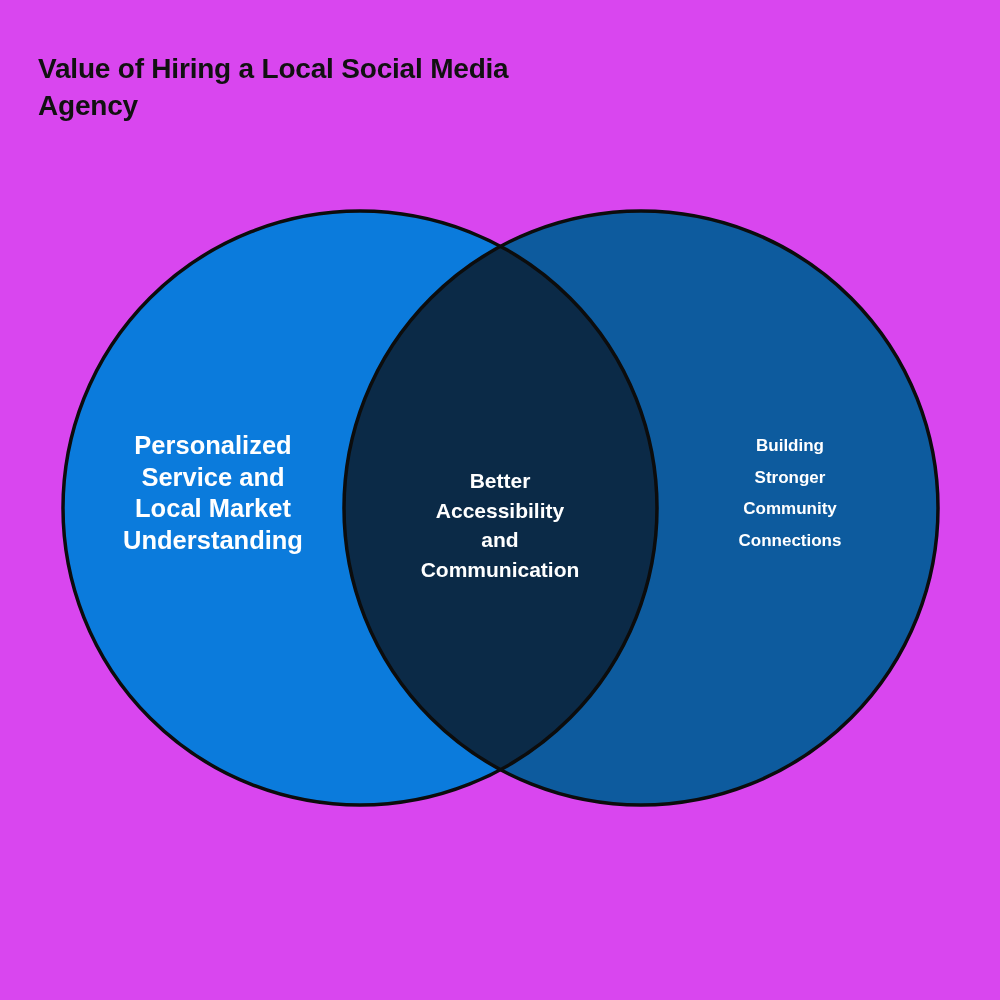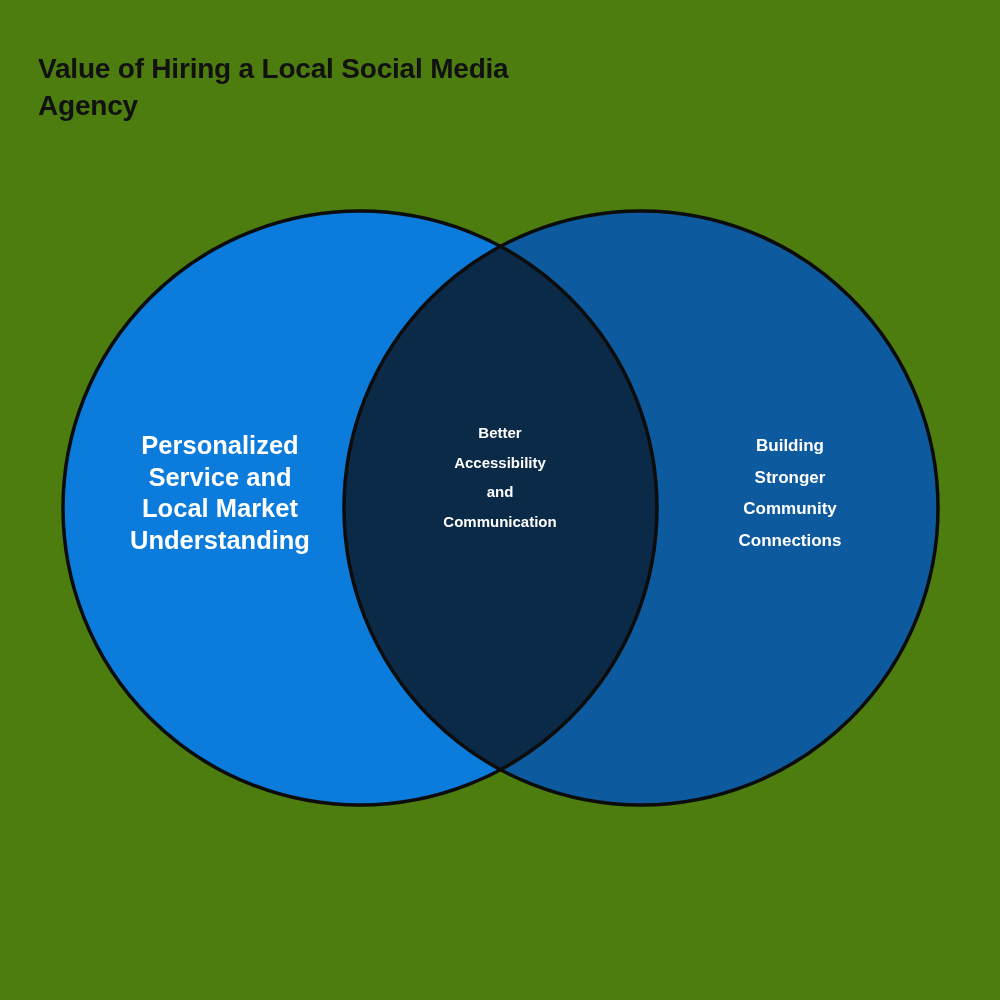--- a/index.html
+++ b/index.html
@@ -63,47 +63,47 @@
   .venn-label {
     position: absolute;
     text-align: center;
     color: #ffffff;
     font-weight: bold;
     white-space: pre-line;
     pointer-events: auto;
   }
 
   #label-left {
-    left: 112px;
+    left: 105px;
     top: 430px;
     width: 216px;
     font-size: 25.5px;
     line-height: 31.5px;
   }
 
   #label-center {
     left: 397px;
-    top: 418px;
+    top: 466px;
     width: 206px;
-    font-size: 15px;
+    font-size: 21px;
     line-height: 29.5px;
   }
 
   #label-right {
     left: 678px;
     top: 430px;
     width: 224px;
     font-size: 17px;
     line-height: 31.5px;
   }
 </style>
 </head>
 <body>
 
-<div id="page" style="background: #4d7c0f;">
+<div id="page" style="background: #d946ef;">
 
   <h1 id="title" style="color: rgb(17, 17, 17);">Value of Hiring a Local Social Media
 Agency</h1>
 
   <div id="venn-stage">
 
     <svg id="venn-svg" width="1000" height="1000" viewBox="0 0 1000 1000" xmlns="http://www.w3.org/2000/svg">
 
       <defs>
         <clipPath id="clip-left-circle">

